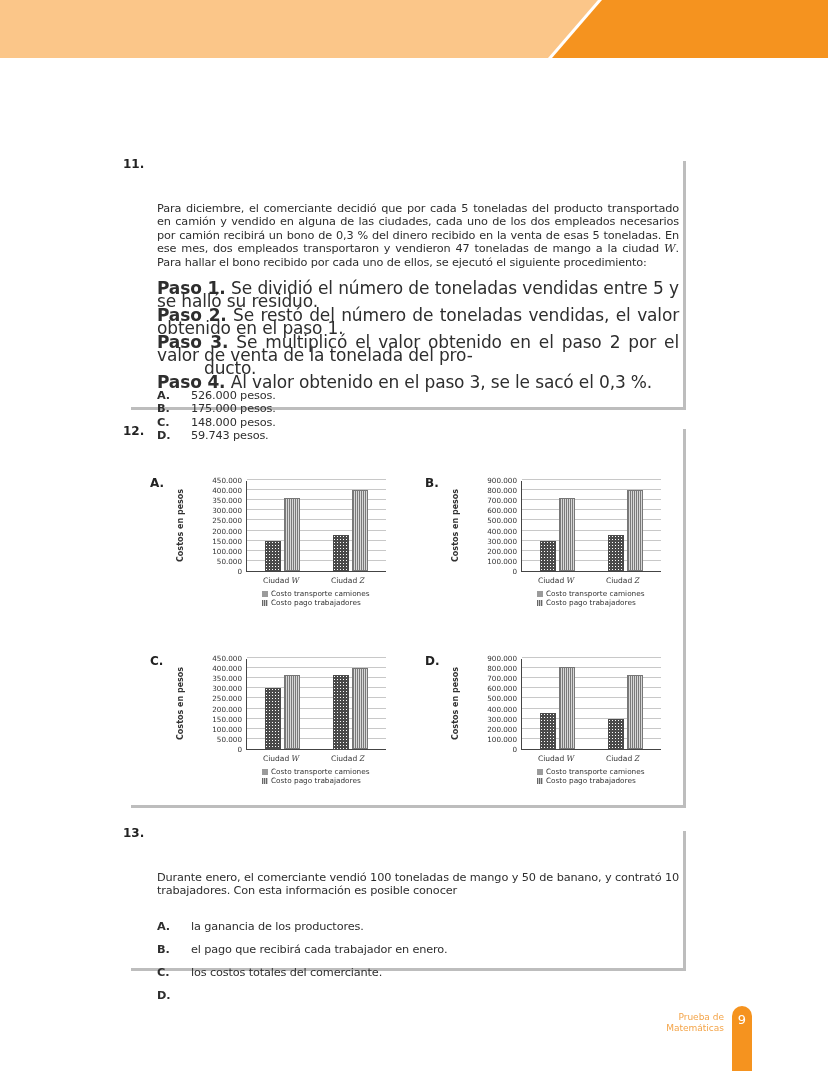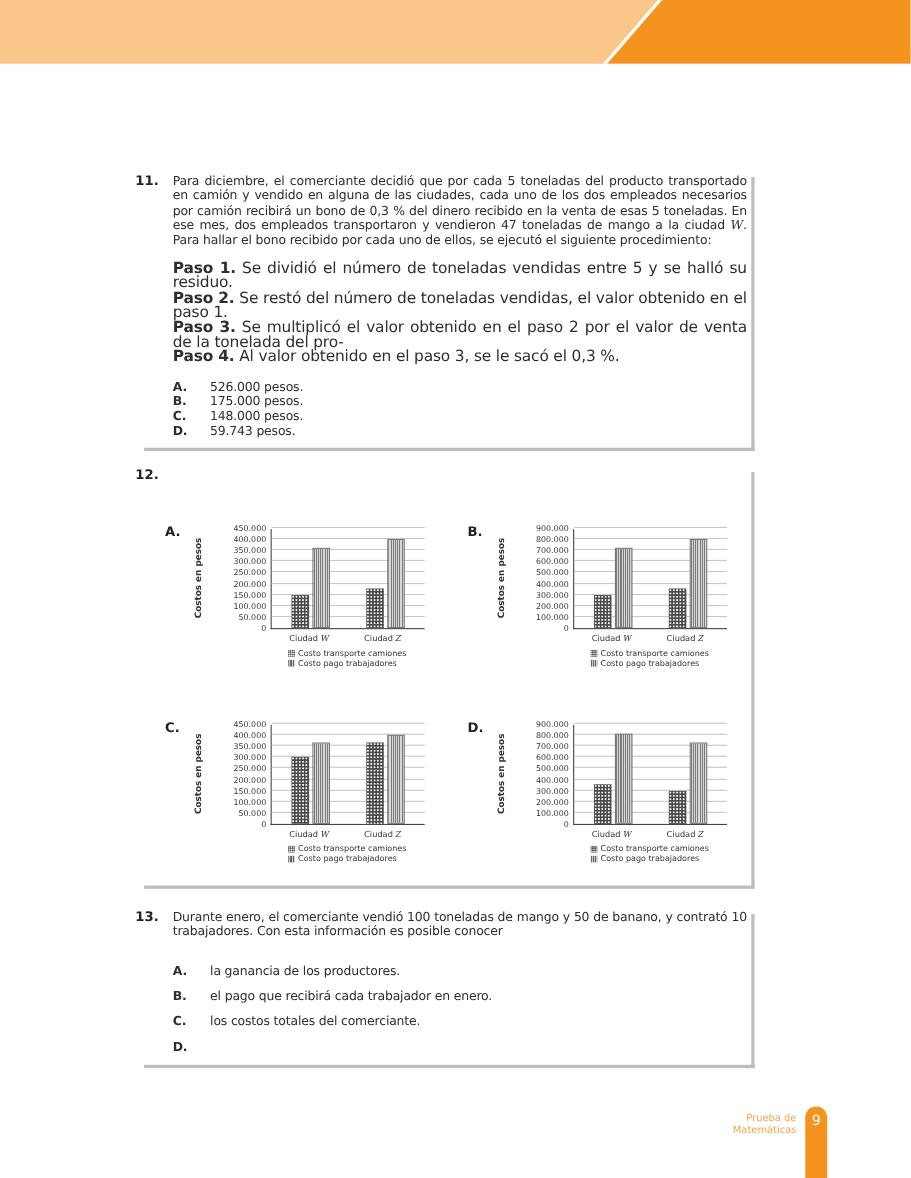--- a/index.html
+++ b/index.html
@@ -8,23 +8,23 @@
 
   
   .header-band { position: absolute; left: 0; top: 0; width: 828px; height: 58px; background: #fbc689; overflow: hidden; }
   .header-dark { position: absolute; top: 0; left: 0; width: 828px; height: 58px; }
 
   
   .qbox { position: absolute; left: 131px; width: 555px; }
   .qbox .frame-right { position: absolute; right: 0; width: 3px; background: #bdbdbd; }
   .qbox .frame-bottom { position: absolute; left: 0; right: 0; height: 3px; background: #bdbdbd; }
   .qnum { position: absolute; left: -8px; font-weight: bold; font-size: 12px; color: #222; }
-  .qtext { position: absolute; left: 26px; width: 522px; font-size: 11.3px; line-height: 13.4px; text-align: justify; letter-spacing: -0.15px; color: #2e2e2e; }
+  .qtext { position: absolute; left: 26px; width: 522px; font-size: 11.3px; line-height: 13.4px; text-align: justify; letter-spacing: -0.15px; color: #2e2e2e; margin-top: 44px; }
   .qtext i { font-family: "DejaVu Serif", serif; font-style: italic; }
-  .step { font-size: 14px; line-height: 13.4px; letter-spacing: -0.15px; }
+  .step { font-size: 17px; line-height: 13.4px; letter-spacing: -0.15px; }
   .step b { font-weight: bold; }
   .step .indent { padding-left: 47px; }
   .opt { display: flex; font-size: 11.3px; line-height: 13.4px; }
   .opt .lbl { width: 34px; font-weight: bold; }
 
   
   .chart { position: absolute; width: 240px; height: 145px; }
   .chart .letter { position: absolute; left: 0; top: 4px; font-weight: bold; font-size: 12px; color: #222; }
   .chart .ylabel { position: absolute; left: 26px; top: 90px; transform: rotate(-90deg); transform-origin: left top; font-size: 8px; font-weight: bold; color: #333; white-space: nowrap; }
   .chart .ticks { position: absolute; left: 44px; top: 5px; width: 48px; font-size: 7.2px; color: #333; text-align: right; }
@@ -60,20 +60,21 @@
   <div class="frame-right" style="top:4px;bottom:0;"></div>
   <div class="frame-bottom" style="bottom:0;"></div>
   <div class="qnum" style="top:0;">11.</div>
   <div class="qtext" style="top:1px;">
     <span>Para diciembre, el comerciante decidió que por cada 5 toneladas del producto transportado en camión y vendido en alguna de las ciudades, cada uno de los dos empleados necesarios por camión recibirá un bono de 0,3 % del dinero recibido en la venta de esas 5 toneladas. En ese mes, dos empleados transportaron y vendieron 47 toneladas de mango a la ciudad </span><i>W</i><span>. Para hallar el bono recibido por cada uno de ellos, se ejecutó el siguiente procedimiento:</span>
   </div>
   <div class="qtext" style="top:81px;">
     <div class="step"><b>Paso 1.</b> <span>Se dividió el número de toneladas vendidas entre 5 y se halló su residuo.</span></div>
     <div class="step"><b>Paso 2.</b> <span>Se restó del número de toneladas vendidas, el valor obtenido en el paso 1.</span></div>
     <div class="step"><b>Paso 3.</b> <span>Se multiplicó el valor obtenido en el paso 2 por el valor de venta de la tonelada del pro-</span></div>
+    <div class="step"><span class="indent">ducto.</span></div>
     <div class="step"><b>Paso 4.</b> <span>Al valor obtenido en el paso 3, se le sacó el 0,3 %.</span></div>
   </div>
   <div class="qtext" style="top:188px;">
     <div class="opt">
         <span class="lbl">A.</span>
         <span>526.000 pesos.</span>
       </div>
     <div class="opt">
         <span class="lbl">B.</span>
         <span>175.000 pesos.</span>

